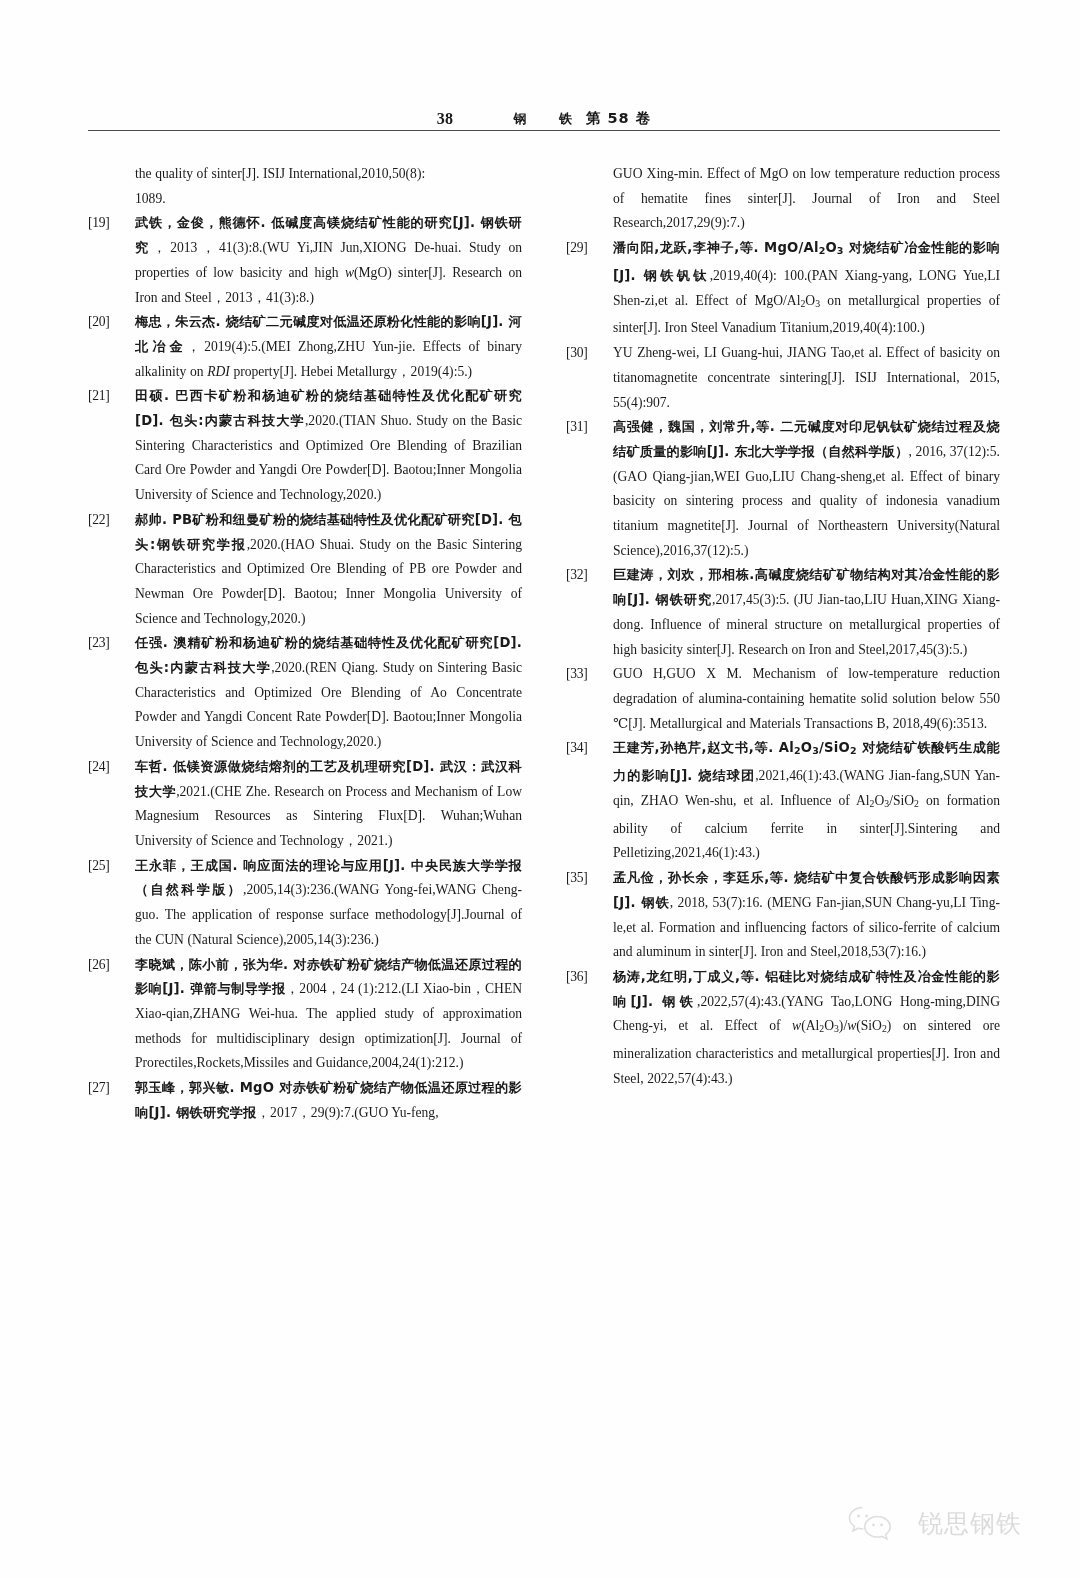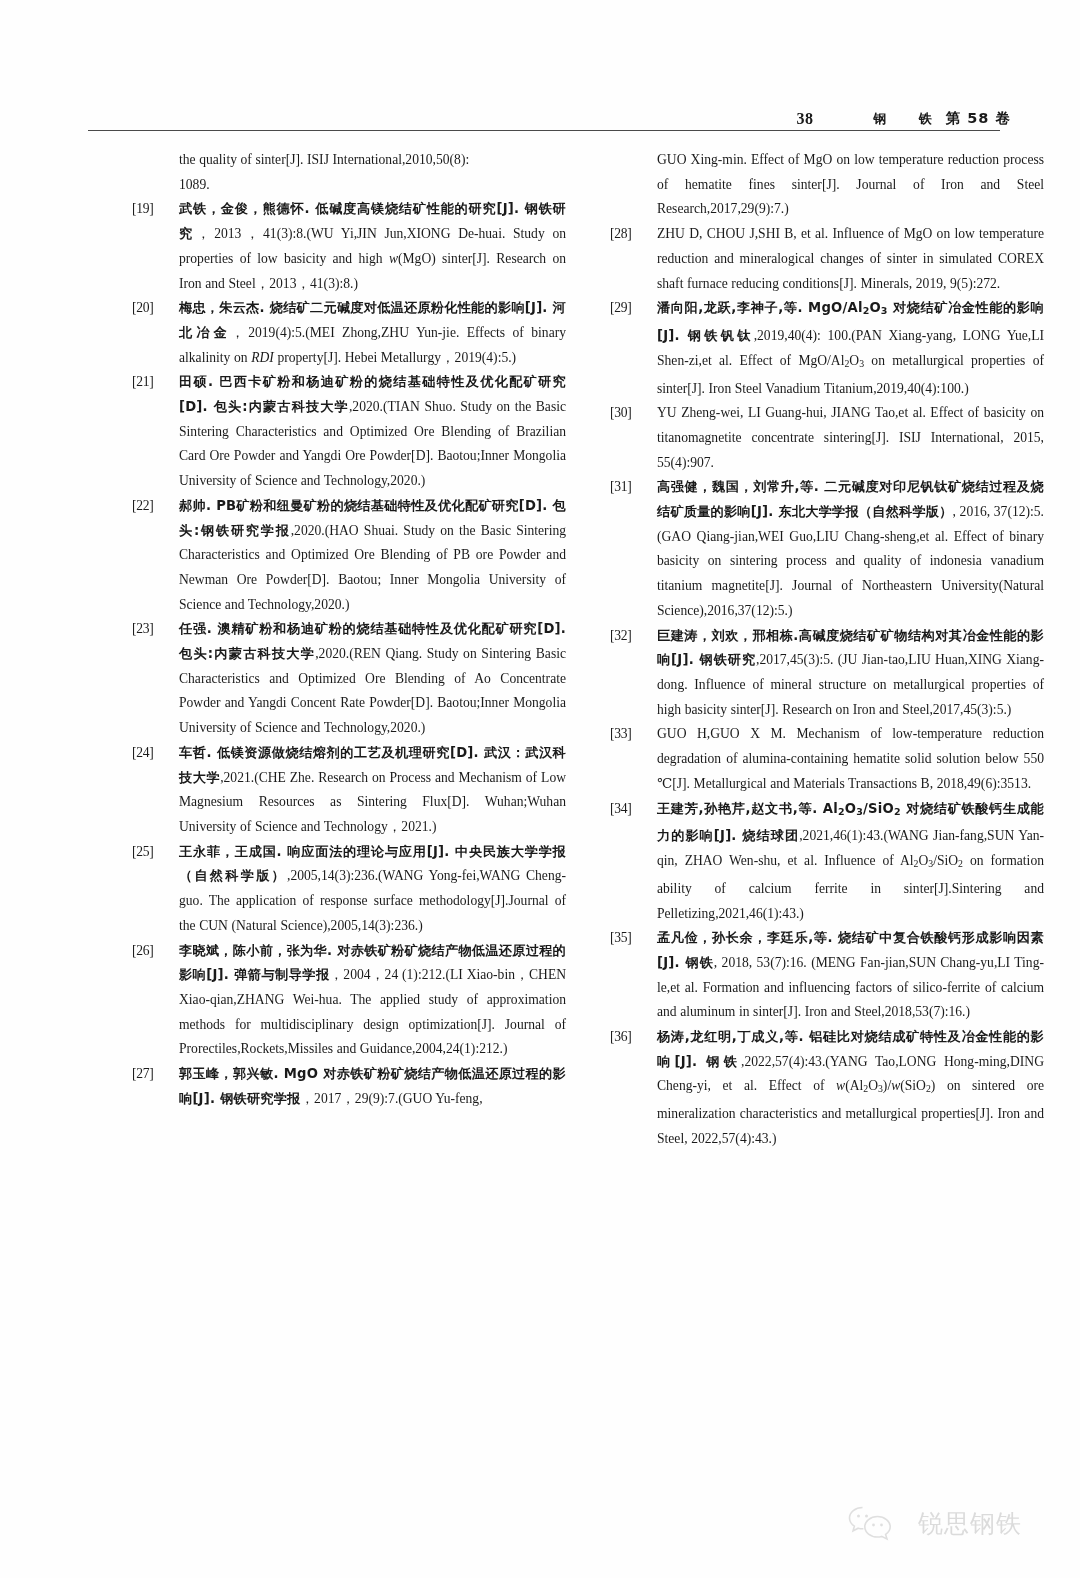--- a/index.html
+++ b/index.html
@@ -26,24 +26,23 @@
 
   
   .running-head {
     position: absolute;
     left: 88px;
     top: 98px;
     width: 912px;
     height: 30px;
     display: flex;
     align-items: flex-end;
-    justify-content: flex-end;
+    justify-content: center;
     font-size: 15.5px;
     letter-spacing: 0.3px;
-    margin-left: 11px;
   }
   .rh-page-number {
     font-weight: bold;
     font-size: 16px;
     font-family: "Liberation Serif", serif;
   }
   .rh-journal {
     font-family: "DejaVu Sans", sans-serif;
     font-weight: bold;
     font-size: 13px;
@@ -62,25 +61,24 @@
     top: 130px;
     width: 912px;
     height: 1px;
     background: #4a4a4a;
   }
 
   
   .columns {
     position: absolute;
     left: 88px;
-    top: 148px;
+    top: 162px;
     width: 912px;
     display: flex;
     gap: 44px;
-    margin-left: 44px;
   }
   .col {
     width: 434px;
   }
 
   
   .ref {
     display: flex;
     margin-bottom: 0px;
     align-items: flex-start;
@@ -203,24 +201,20 @@
         </div>
         <div class="ref">
           <div class="ref-num">[27]</div>
           <div class="ref-body"><span class="zh">郭玉峰，郭兴敏. MgO 对赤铁矿粉矿烧结产物低温还原过程的影响[J]. 钢铁研究学报</span><span class="en">，2017，29(9):7.(GUO Yu-feng,</span></div>
         </div>
       </div>
     <div class="col" id="col-right">
         <div class="ref cont">
           <div class="ref-num"></div>
           <div class="ref-body"><span class="en">GUO Xing-min. Effect of MgO on low temperature reduction process of hematite fines sinter[J]. Journal of Iron and Steel Research,2017,29(9):7.)</span></div>
-        </div>
-        <div class="ref">
-          <div class="ref-num">[28]</div>
-          <div class="ref-body"><span class="en">ZHU D, CHOU J,SHI B, et al. Influence of MgO on low temperature reduction and mineralogical changes of sinter in simulated COREX shaft furnace reducing conditions[J]. Minerals, 2019, 9(5):272.</span></div>
         </div>
         <div class="ref">
           <div class="ref-num">[29]</div>
           <div class="ref-body"><span class="zh">潘向阳,龙跃,李神子,等. MgO/Al<sub>2</sub>O<sub>3</sub> 对烧结矿冶金性能的影响[J]. 钢铁钒钛</span><span class="en">,2019,40(4): 100.(PAN Xiang-yang, LONG Yue,LI Shen-zi,et al. Effect of MgO/Al<sub>2</sub>O<sub>3</sub> on metallurgical properties of sinter[J]. Iron Steel Vanadium Titanium,2019,40(4):100.)</span></div>
         </div>
         <div class="ref">
           <div class="ref-num">[30]</div>
           <div class="ref-body"><span class="en">YU Zheng-wei, LI Guang-hui, JIANG Tao,et al. Effect of basicity on titanomagnetite concentrate sintering[J]. ISIJ International, 2015, 55(4):907.</span></div>
         </div>
         <div class="ref">

